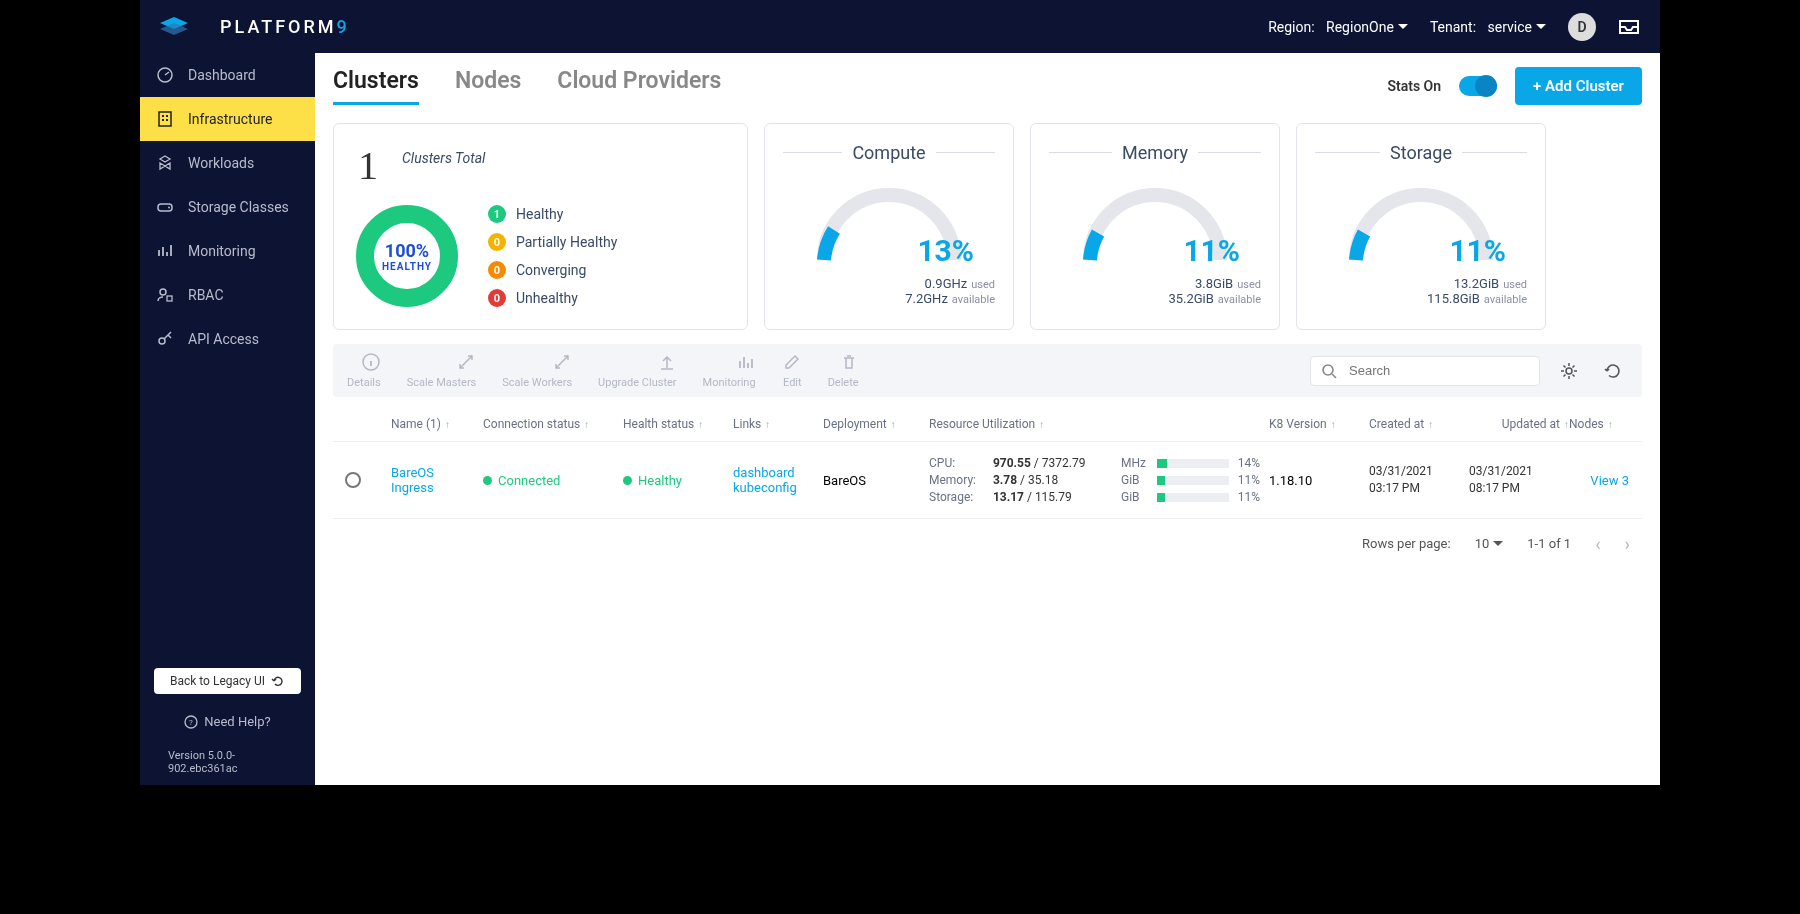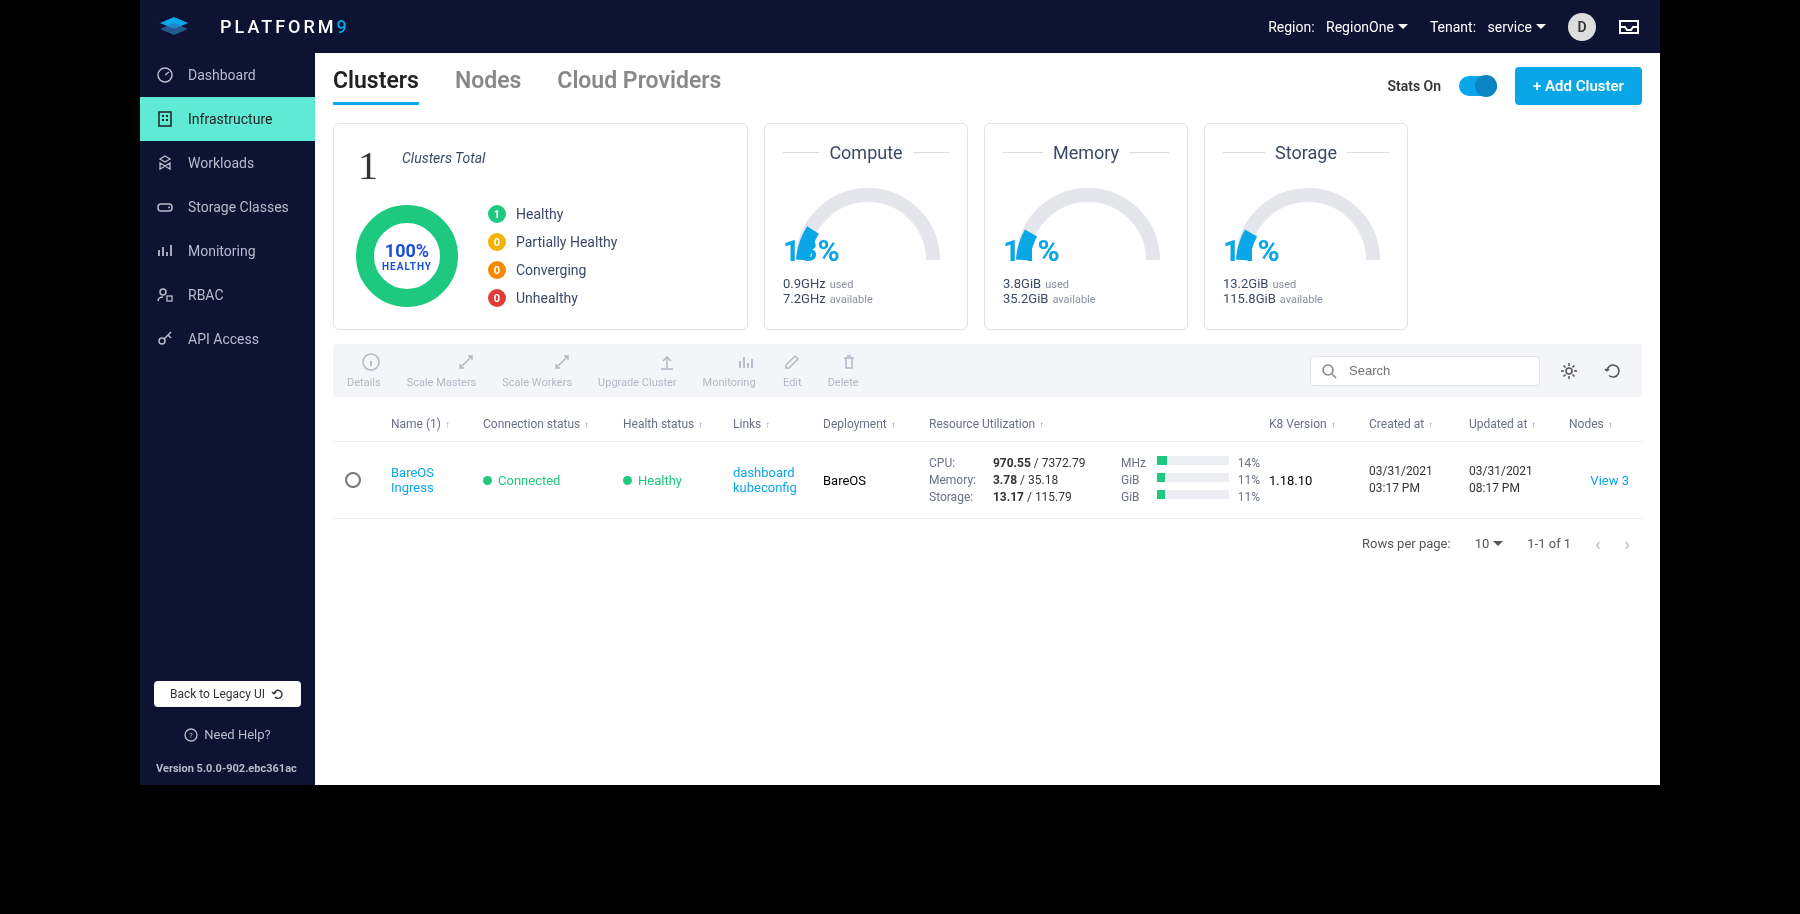--- a/index.html
+++ b/index.html
@@ -10,26 +10,26 @@
 .logo-icon { width: 28px; height: 20px; }
 .logo-text { font-size: 18px; font-weight: 500; letter-spacing: 3px; margin-left: 24px; }
 .logo-text .nine { color: #09a7e8; }
 .topbar-right { display: flex; align-items: center; gap: 22px; font-size: 14px; }
 .topbar-item { display: flex; align-items: center; gap: 4px; cursor: pointer; }
 .avatar { width: 28px; height: 28px; border-radius: 50%; background: #ddd; color: #333; display: flex; align-items: center; justify-content: center; font-weight: 600; font-size: 14px; }
 .inbox-icon { width: 22px; height: 18px; }
 .body { flex: 1; display: flex; overflow: hidden; }
 .sidebar { width: 175px; background: #0d1333; color: #b8bccc; display: flex; flex-direction: column; }
 .sidebar-item { display: flex; align-items: center; gap: 14px; padding: 13px 16px; font-size: 14px; cursor: pointer; }
-.sidebar-item.active { background: #5eead4; color: #222; }
+.sidebar-item.active { background: #fde047; color: #222; }
 .sidebar-item .icon { width: 18px; height: 18px; display: flex; align-items: center; justify-content: center; }
 .sidebar-spacer { flex: 1; }
 .legacy-btn { margin: 10px 14px; background: #fff; color: #333; border-radius: 4px; padding: 6px 10px; font-size: 12px; display: flex; align-items: center; justify-content: center; gap: 6px; cursor: pointer; }
 .help-link { text-align: center; font-size: 13px; padding: 10px 0; cursor: pointer; display:flex; align-items:center; justify-content:center; gap:6px;}
-.version { font-size: 11px; padding: 10px 16px; color: #b8bccc; font-weight: bold; }
+.version { font-size: 11px; padding: 10px 28px; color: #b8bccc; }
 .main { flex: 1; background: #fff; overflow: auto; padding: 14px 18px; }
 .tabs { display: flex; align-items: center; gap: 36px; }
 .tabs-left { display: flex; gap: 36px; }
 .tab { font-size: 23px; font-weight: 600; color: #888; padding-bottom: 8px; cursor: pointer; }
 .tab.active { color: #222; border-bottom: 3px solid #09a7e8; }
 .tabs-right { margin-left: auto; display: flex; align-items: center; gap: 18px; }
 .stats-label { font-size: 14px; font-weight: 600; color: #333; }
 .toggle { width: 38px; height: 20px; background: #09a7e8; border-radius: 10px; position: relative; cursor: pointer; }
 .toggle::after { content: ""; position: absolute; right: 0; top: -1px; width: 22px; height: 22px; background: #0b84c4; border-radius: 50%; }
 .add-btn { background: #09a7e8; color: #fff; padding: 10px 18px; font-size: 15px; font-weight: 600; border-radius: 4px; cursor: pointer; }
@@ -44,21 +44,21 @@
 .donut-center { position: absolute; inset: 0; display: flex; flex-direction: column; align-items: center; justify-content: center; color: #1d4ed8; font-weight: 700; }
 .donut-center .pct { font-size: 18px; }
 .donut-center .lbl { font-size: 10px; letter-spacing: 1px; }
 .legend { display: flex; flex-direction: column; gap: 10px; }
 .legend-row { display: flex; align-items: center; gap: 10px; color: #3a4a66; font-size: 14px; }
 .badge { width: 18px; height: 18px; border-radius: 50%; color: #fff; font-size: 11px; font-weight: 700; display: flex; align-items: center; justify-content: center; }
 .badge.green { background: #1dc97f; }
 .badge.yellow { background: #f5b301; }
 .badge.orange { background: #f58a01; }
 .badge.red { background: #e23c39; }
-.card.metric { width: 204px; text-align: left; }
+.card.metric { width: 250px; text-align: right; }
 .metric-title { font-size: 18px; color: #3a4a66; display: flex; align-items: center; gap: 10px; justify-content: center; }
 .metric-title::before, .metric-title::after { content: ""; flex: 1; height: 1px; background: #d8dbe3; }
 .gauge { width: 170px; height: 95px; margin: 12px auto 0; position: relative; }
 .gauge svg { width: 100%; height: 100%; }
 .gauge-val { position: absolute; left: 0; right: 0; bottom: 2px; font-size: 30px; font-weight: 700; color: #09a7e8; }
 .metric-lines { margin-top: 6px; font-size: 13px; color: #3a4a66; }
 .metric-lines .sub { color: #8a90a2; font-size: 11px; margin-left: 4px; }
 .toolbar { background: #f4f5f8; border-radius: 4px; margin-top: 14px; padding: 8px 14px; display: flex; align-items: center; gap: 26px; }
 .tool { display: flex; flex-direction: column; align-items: flex-end; gap: 4px; color: #b4b8c6; font-size: 11px; cursor: pointer; }
 .tool .ticon { width: 20px; height: 20px; display: flex; align-items: center; justify-content: center; }
@@ -72,28 +72,28 @@
 .arrow-up { font-size: 10px; color: #9aa0b2; }
 .col-check { width: 46px; }
 .col-name { width: 92px; }
 .col-conn { width: 140px; }
 .col-health { width: 110px; }
 .col-links { width: 90px; }
 .col-deploy { width: 106px; }
 .col-util { width: 340px; }
 .col-k8 { width: 100px; }
 .col-created { width: 100px; }
-.col-updated { width: 100px; }
+.col-updated { width: 100px; justify-content: flex-end; }
 .col-nodes { width: 60px; text-align: right; }
 .trow { display: flex; align-items: center; padding: 14px 12px; font-size: 13px; border-bottom: 1px solid #eceef3; }
 .radio { width: 16px; height: 16px; border: 2px solid #777; border-radius: 50%; }
 .link { color: #09a7e8; cursor: pointer; }
 .status-dot { width: 9px; height: 9px; border-radius: 50%; background: #1dc97f; display: inline-block; margin-right: 6px; }
 .util-block { display: flex; flex-direction: column; gap: 3px; font-size: 12px; color: #6a7186; }
-.util-row { display: flex; align-items: flex-start; gap: 9px; }
+.util-row { display: flex; align-items: center; gap: 9px; }
 .util-label { width: 60px; }
 .util-vals { width: 130px; color: #333; }
 .util-vals b { font-weight: 700; }
 .util-unit { width: 30px; }
 .util-bar { width: 78px; height: 9px; background: #eceef3; position: relative; }
 .util-bar-fill { position: absolute; left: 0; top: 0; bottom: 0; background: #1dc97f; }
 .util-pct { width: 34px; }
 .date-cell { font-size: 12px; color: #333; line-height: 1.4; }
 .pager { display: flex; align-items: center; justify-content: flex-end; gap: 24px; padding: 14px 12px; font-size: 13px; color: #555; }
 .pager .sel { display: flex; align-items: center; gap: 4px; cursor: pointer; }

